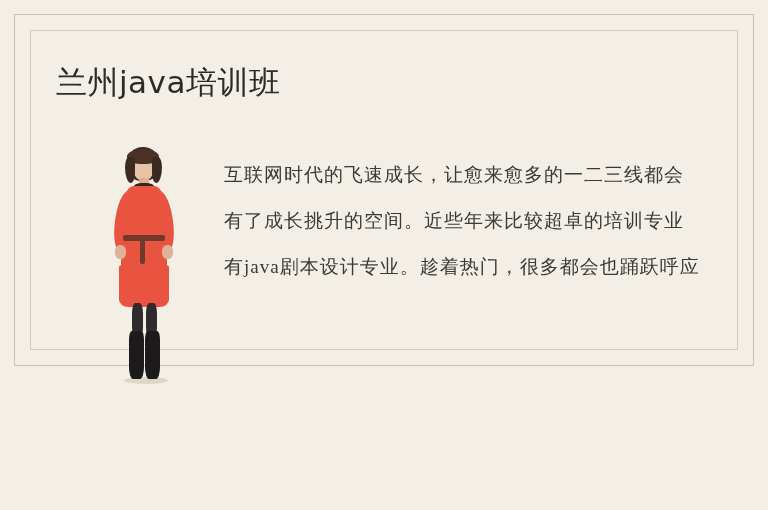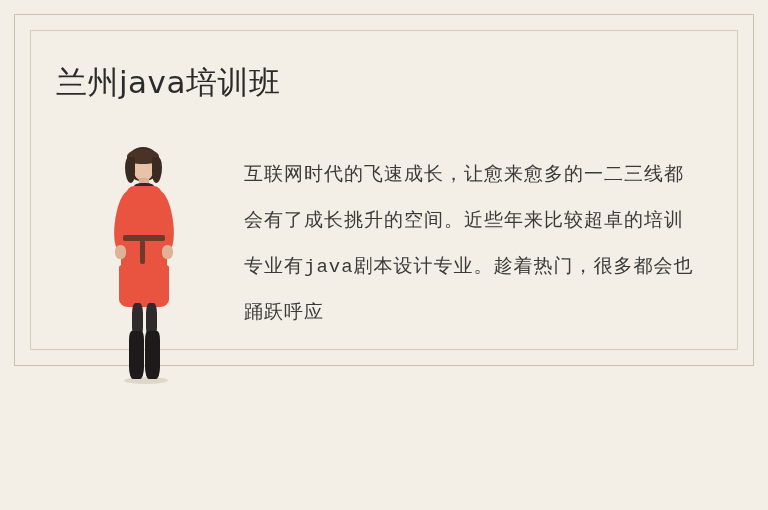--- a/index.html
+++ b/index.html
@@ -250,24 +250,24 @@
     position: absolute;
     left: 40px;
     top: 232px;
     width: 44px;
     height: 7px;
     background: #ded7c8;
     border-radius: 50%;
   }
   .body-text {
     position: absolute;
-    left: 188px;
+    left: 168px;
     top: 12px;
     right: 10px;
-    font-family: Liberation Mono, monospace;
+    font-family: Liberation Serif, serif;
     font-size: 19px;
     line-height: 46px;
     color: #3a3a3a;
     letter-spacing: 1px;
     text-align: left;
   }
 </style>
 </head>
 <body>
 

